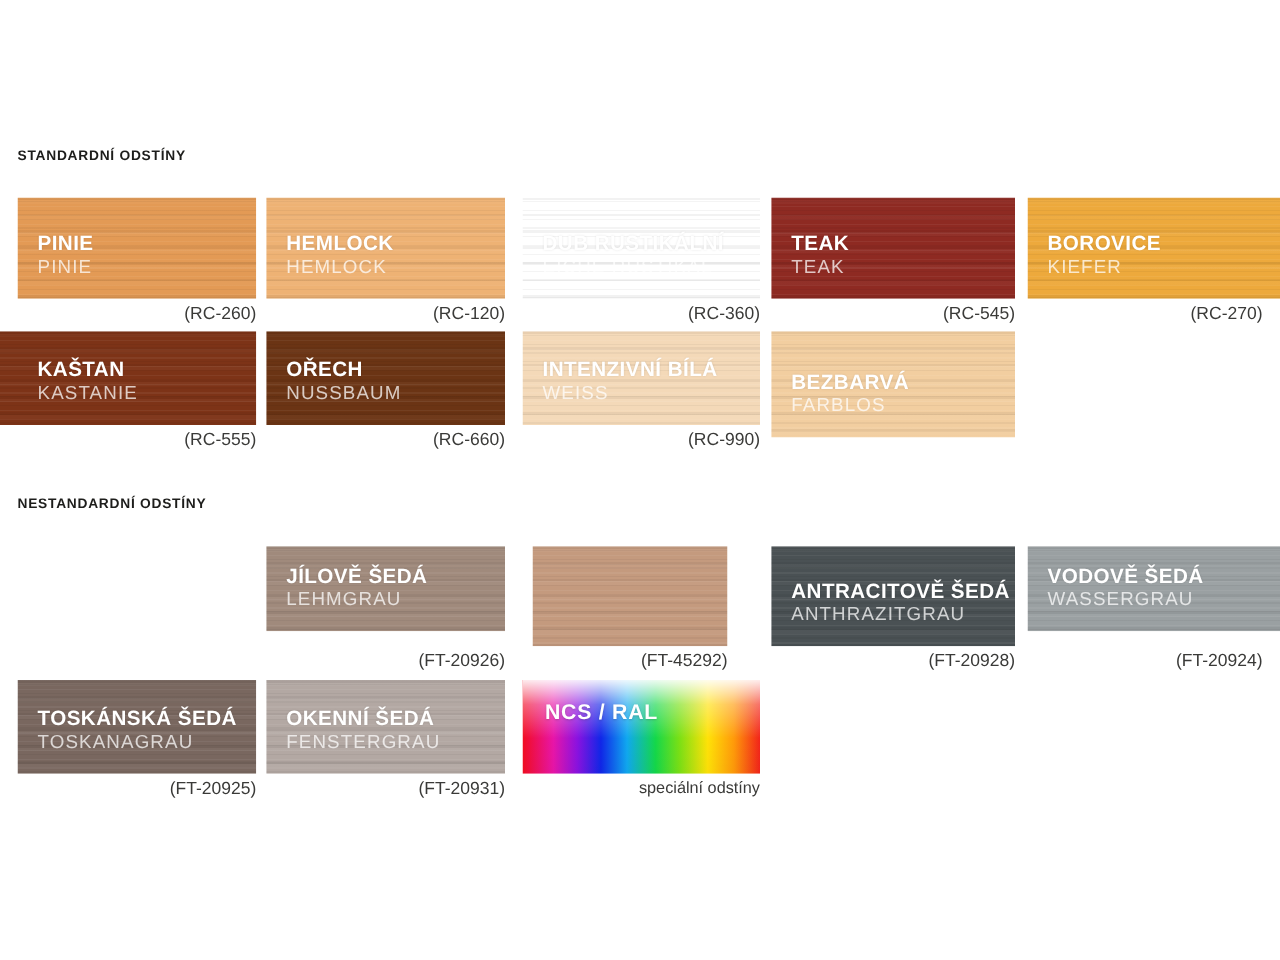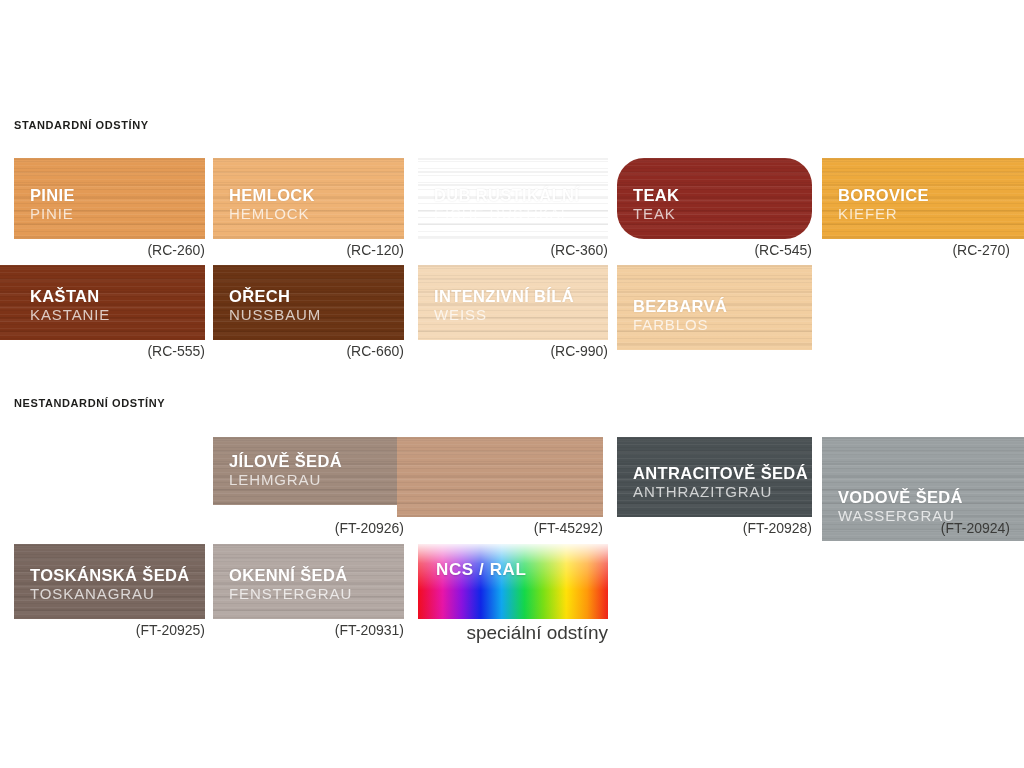--- a/index.html
+++ b/index.html
@@ -89,21 +89,21 @@
     position:absolute;
     right:0;
     font-size:14px;
     color:#3a3a38;
     text-align:right;
     white-space:nowrap;
   }
   .caption{
     position:absolute;
     right:0;
-    font-size:19px;
+    font-size:13px;
     color:#3a3a38;
     text-align:right;
     white-space:nowrap;
   }
 
   
   .rainbow{
     position:absolute;inset:0;
     background:
       linear-gradient(to bottom, rgba(255,255,255,0.92) 0%, rgba(255,255,255,0.35) 26%, rgba(255,255,255,0.0) 62%, rgba(0,0,0,0.02) 100%),
@@ -171,21 +171,21 @@
       <div class="grain2"></div>
       <div class="labels">
         <span class="name-cs">DUB RUSTIKÁLNÍ</span>
         <span class="name-de">EICHE RUSTIKAL</span>
       </div>
     </div>
     <div class="code" style="top:84px;">(RC-360)</div>
   </div>
 
   <div class="swatch-cell" style="left:617px;top:158px;width:195px;">
-    <div class="swatch" style="height:81px;border-radius:27px;">
+    <div class="swatch" style="height:81px;">
       <div class="swatch-fill" id="fill-0-0-3" style="position: absolute; inset: 0px; background: rgb(142, 42, 34);"></div>
       <div class="grain"></div>
       <div class="grain2"></div>
       <div class="labels">
         <span class="name-cs">TEAK</span>
         <span class="name-de">TEAK</span>
       </div>
     </div>
     <div class="code" style="top:84px;">(RC-545)</div>
   </div>
@@ -264,21 +264,21 @@
       <div class="grain"></div>
       <div class="grain2"></div>
       <div class="labels">
         <span class="name-cs">JÍLOVĚ ŠEDÁ</span>
         <span class="name-de">LEHMGRAU</span>
       </div>
     </div>
     <div class="code" style="top:83px;">(FT-20926)</div>
   </div>
 
-  <div class="swatch-cell" style="left:397px;top:437px;width:206px;">
+  <div class="swatch-cell" style="left:426px;top:437px;width:156px;">
     <div class="swatch" style="height:80px;">
       <div class="swatch-fill" id="fill-1-0-2" style="position: absolute; inset: 0px; background: rgb(196, 154, 126);"></div>
       <div class="grain"></div>
       <div class="grain2"></div>
       <div class="labels">
         <span class="name-cs"></span>
         <span class="name-de"></span>
       </div>
     </div>
     <div class="code" style="top:83px;">(FT-45292)</div>
@@ -291,21 +291,21 @@
       <div class="grain2"></div>
       <div class="labels">
         <span class="name-cs">ANTRACITOVĚ ŠEDÁ</span>
         <span class="name-de">ANTHRAZITGRAU</span>
       </div>
     </div>
     <div class="code" style="top:83px;">(FT-20928)</div>
   </div>
 
   <div class="swatch-cell" style="left:822px;top:437px;width:202px;">
-    <div class="swatch" style="height:104px;">
+    <div class="swatch" style="height:68px;">
       <div class="swatch-fill" id="fill-1-0-4" style="position: absolute; inset: 0px; background: rgb(154, 160, 162);"></div>
       <div class="grain"></div>
       <div class="grain2"></div>
       <div class="labels">
         <span class="name-cs">VODOVĚ ŠEDÁ</span>
         <span class="name-de">WASSERGRAU</span>
       </div>
     </div>
     <div class="code" style="top:83px;right:14px;">(FT-20924)</div>
   </div>

